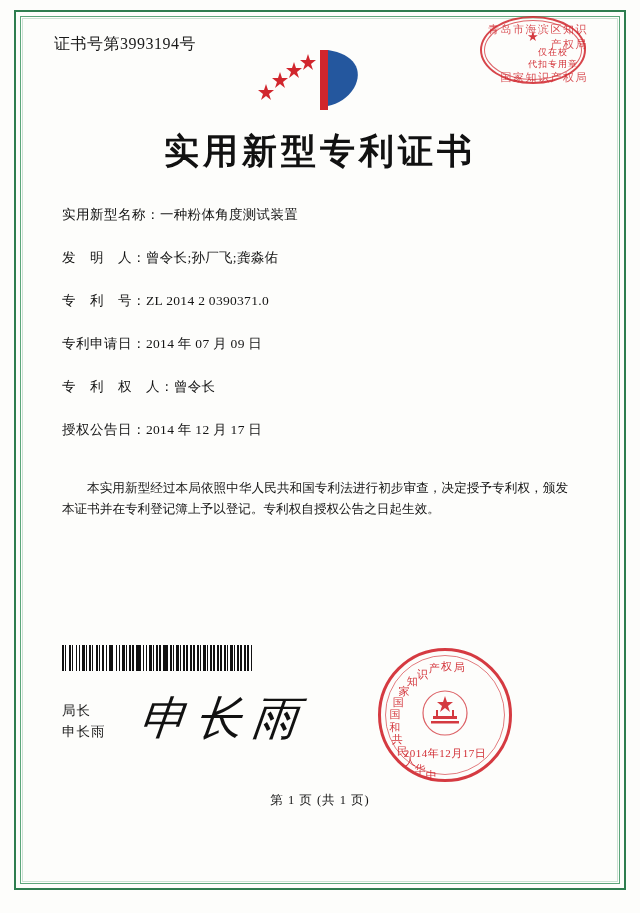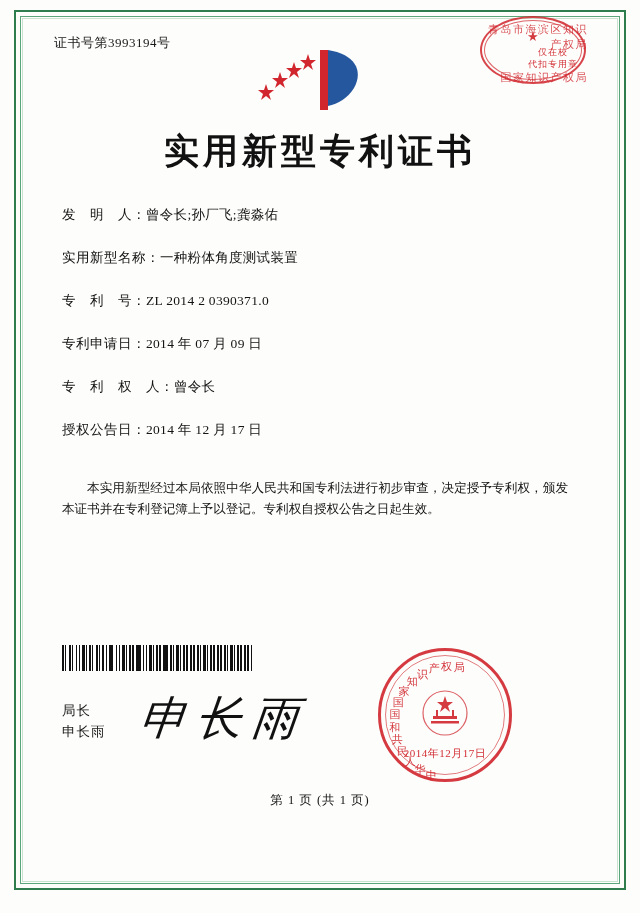--- a/index.html
+++ b/index.html
@@ -46,21 +46,21 @@
     height: 864px;
     box-sizing: border-box;
     border: 1px solid rgba(140, 190, 160, 0.45);
   }
 
   
   .cert-no {
     position: absolute;
     left: 54px;
     top: 34px;
-    font-size: 13px;
+    font-size: 16px;
     letter-spacing: 0.5px;
     color: #1a1a1a;
   }
 
   
   .logo {
     position: absolute;
     left: 258px;
     top: 44px;
     width: 120px;
@@ -324,24 +324,24 @@
     <div class="star">★</div>
     <div class="line1">仅在校</div>
     <div class="line2">代扣专用章</div>
     <div class="arc-bottom">国家知识产权局</div>
   </div>
 
   <div class="main-title">实用新型专利证书</div>
 
   <div class="fields">
     <div class="field-row">
+      <span class="field-label">实用新型名称：</span><span class="field-value">一种粉体角度测试装置</span>
+    </div>
+    <div class="field-row">
       <span class="field-label">发　明　人：</span><span class="field-value">曾令长;孙厂飞;龚淼佑</span>
-    </div>
-    <div class="field-row">
-      <span class="field-label">实用新型名称：</span><span class="field-value">一种粉体角度测试装置</span>
     </div>
     <div class="field-row">
       <span class="field-label">专　利　号：</span><span class="field-value">ZL 2014 2 0390371.0</span>
     </div>
     <div class="field-row">
       <span class="field-label">专利申请日：</span><span class="field-value">2014 年 07 月 09 日</span>
     </div>
     <div class="field-row">
       <span class="field-label">专　利　权　人：</span><span class="field-value">曾令长</span>
     </div>

